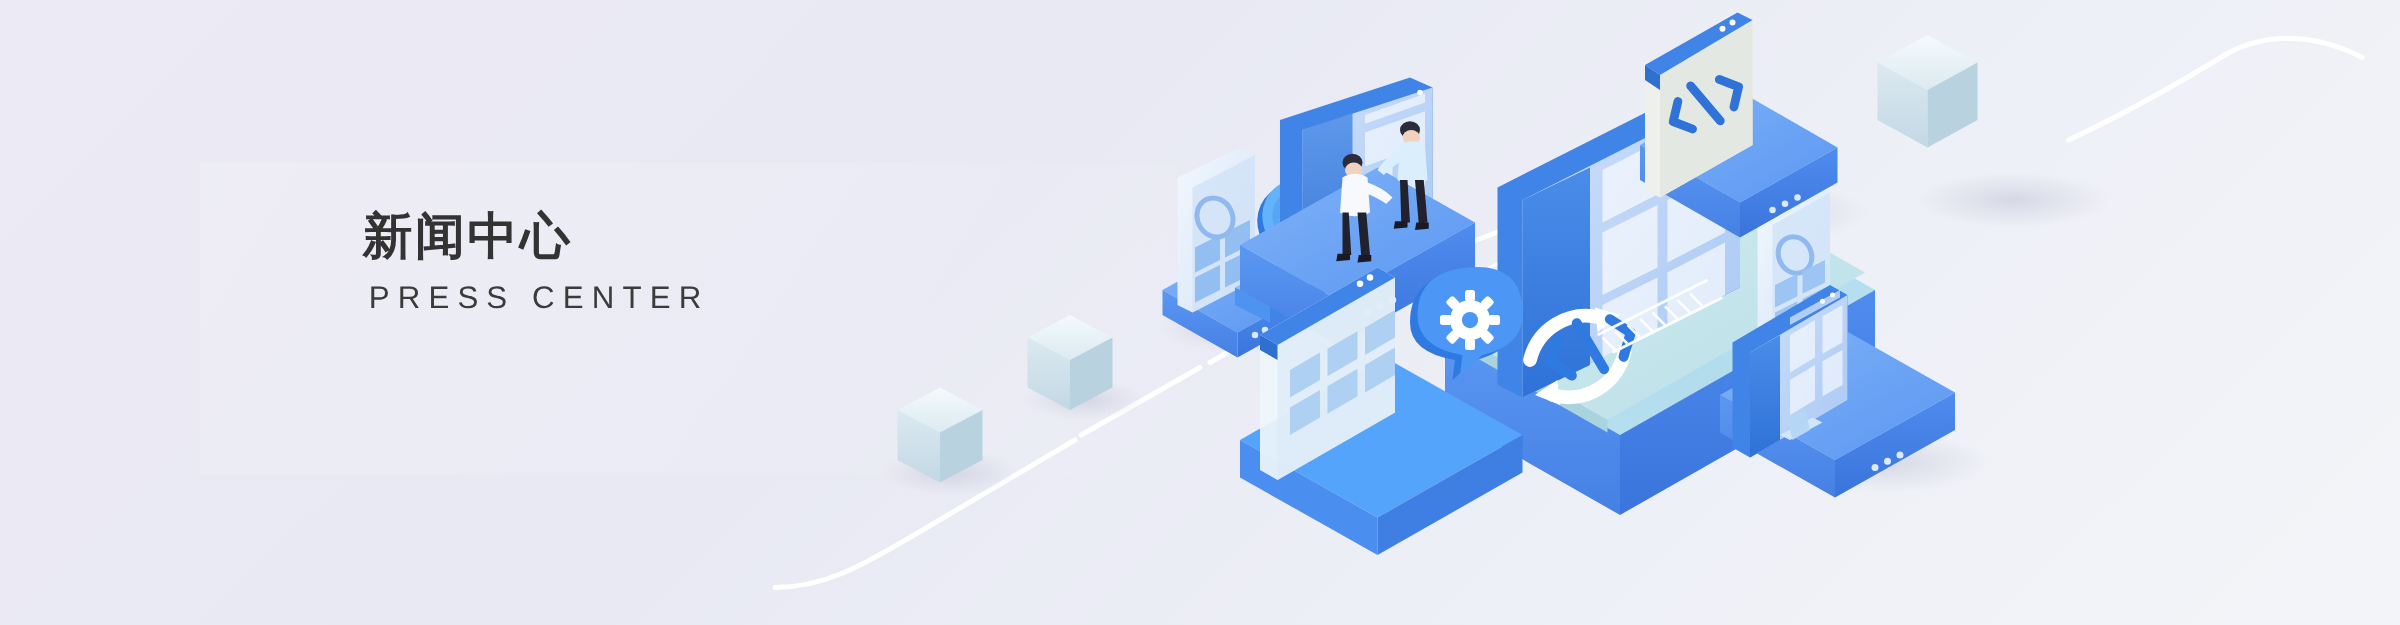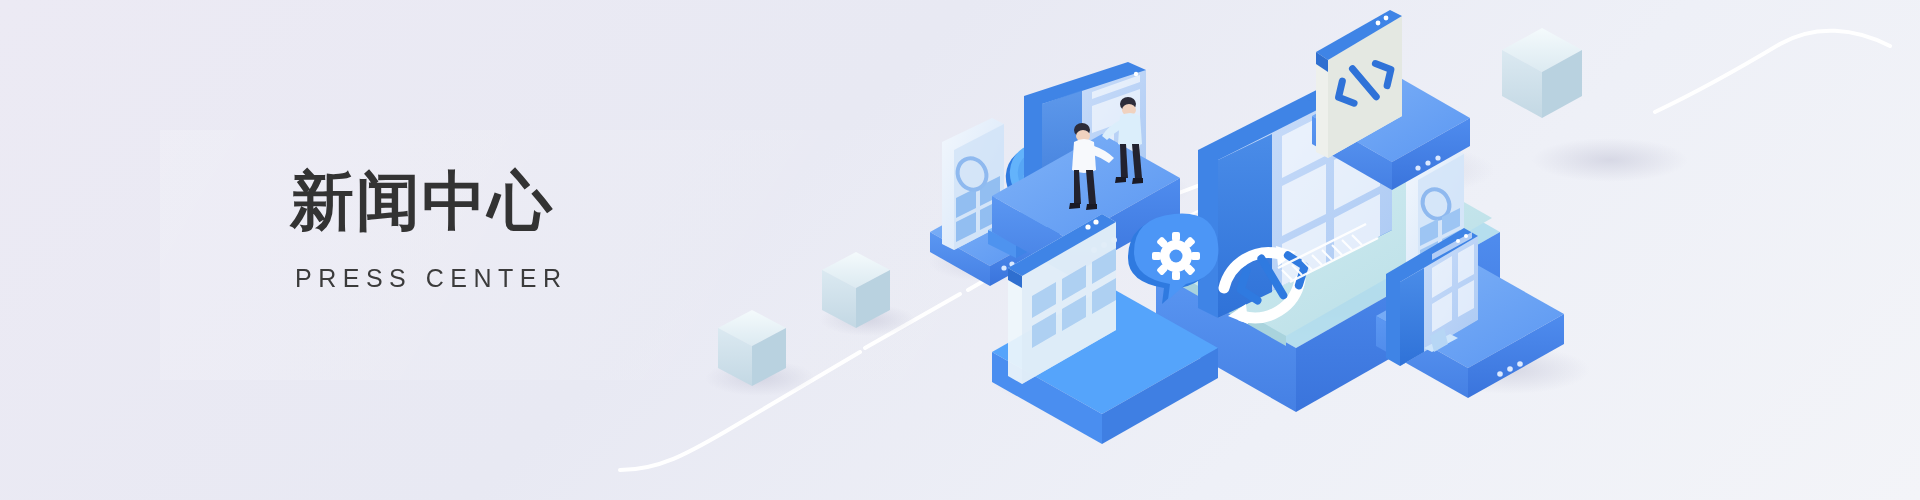--- a/index.html
+++ b/index.html
@@ -28,29 +28,29 @@
 
   
   .text-block {
     position: absolute;
     left: 290px;
     top: 168px;
     width: 520px;
     text-align: left;
   }
   .title-cn {
-    font-size: 64px;
+    font-size: 40px;
     font-weight: 700;
     color: #333333;
     letter-spacing: 2px;
     line-height: 1.06;
     white-space: nowrap;
   }
   .title-en {
-    margin-top: 28px;
+    margin-top: 14px;
     margin-left: 5px;
     font-size: 25px;
     font-weight: 400;
     color: #3b3b3b;
     letter-spacing: 6.5px;
     white-space: nowrap;
   }
 
   
   #illo { position:absolute; left:600px; top:0; width:1320px; height:500px; }

